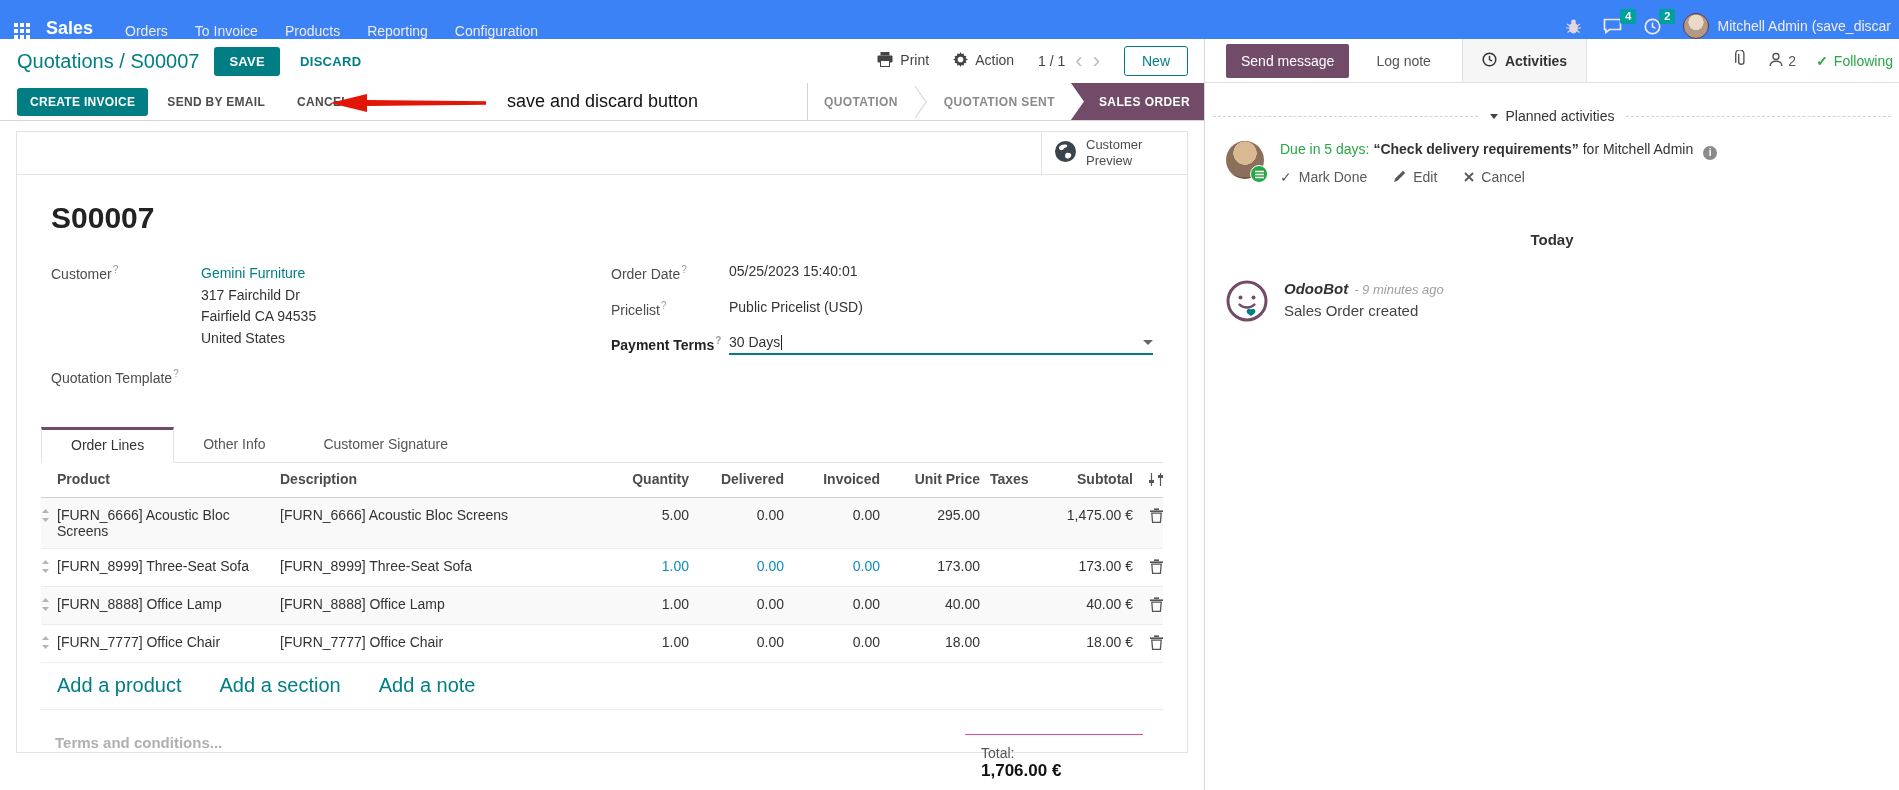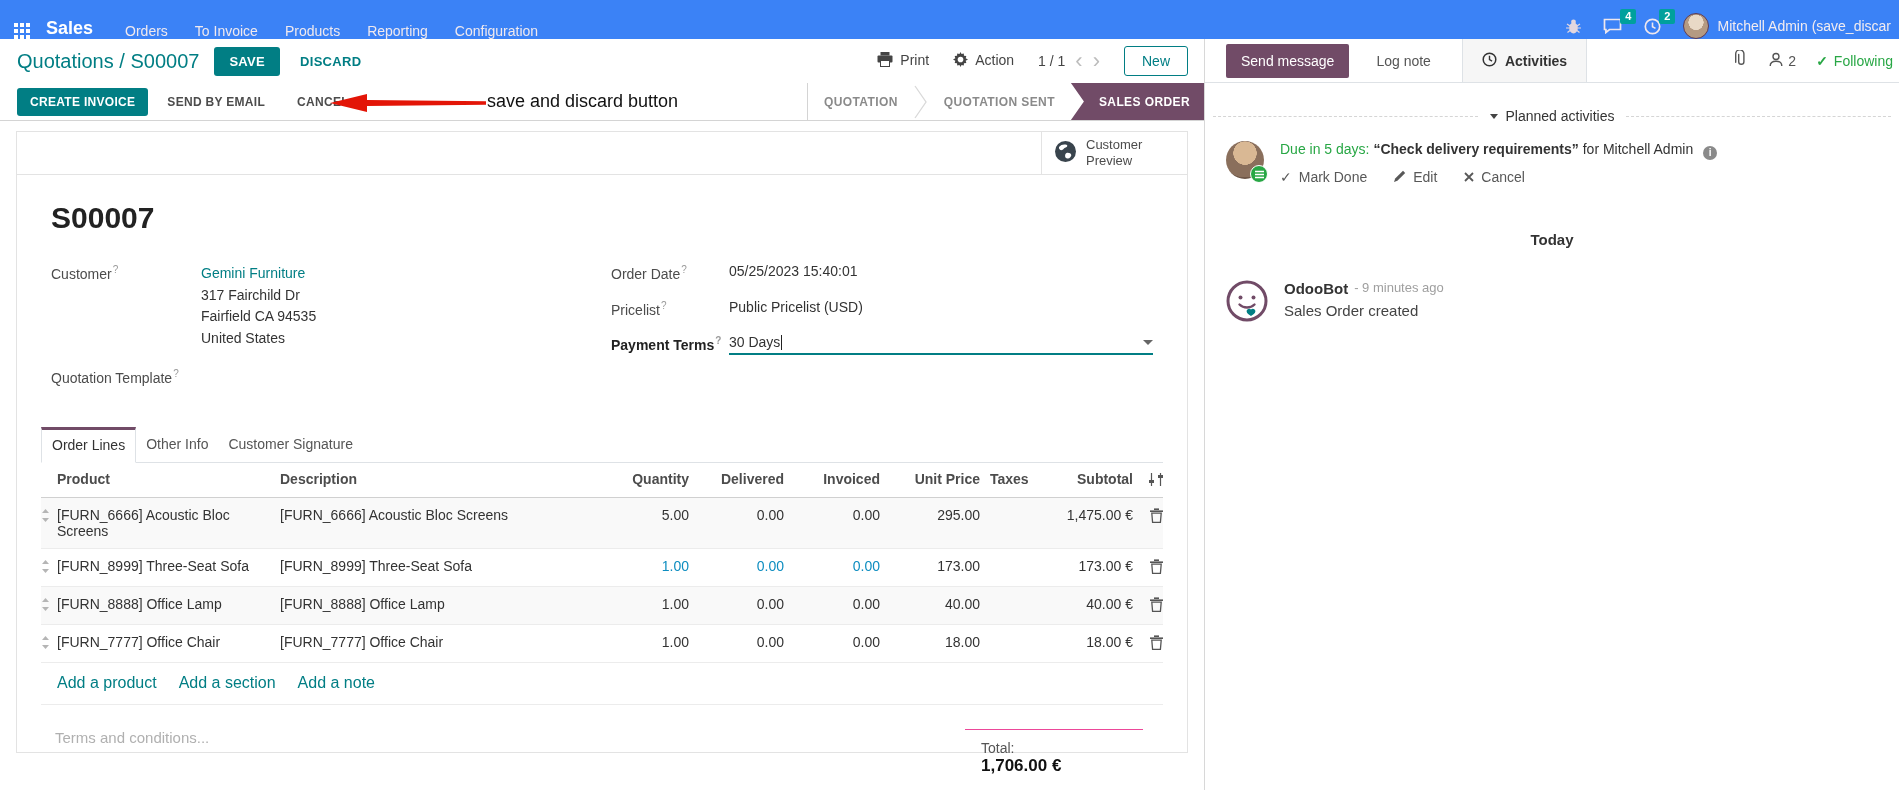--- a/index.html
+++ b/index.html
@@ -35,21 +35,21 @@
   .cp-right { margin-left:auto; display:flex; align-items:center; gap:24px; padding-right:16px; }
   .cp-item { display:flex; align-items:flex-start; gap:7px; font-size:14px; color:#444; cursor:pointer; }
   .pager-group { display:flex; align-items:center; gap:10px; }
   .pager { font-size:14px; color:#444; }
   .pager-arrow { color:#bcbcbc; font-size:22px; line-height:1; cursor:pointer; }
   .btn-new { border:1px solid #017e84; color:#017e84; background:#fff; border-radius:3px; font-size:14px;
     padding:6px 17px; cursor:pointer; font-family:inherit; }
 
   
   .annot-arrow { position:absolute; left:330px; top:53px; z-index:5; }
-  .annot-text { position:absolute; left:487px; top:52px; font-size:18px; color:#111; z-index:5; white-space:nowrap; }
+  .annot-text { position:absolute; left:507px; top:52px; font-size:18px; color:#111; z-index:5; white-space:nowrap; }
 
   
   .cp-row2 { height:38px; display:flex; align-items:stretch; border-bottom:1px solid #d4d4d4; }
   .left-btns { display:flex; align-items:center; padding-left:17px; gap:6px; }
   .btn-primary { background:#017e84; color:#fff; border:none; border-radius:3px; font-size:12px; font-weight:700;
     letter-spacing:.3px; padding:7px 13px; cursor:pointer; font-family:inherit; }
   .btn-plain { background:none; border:none; color:#4c4c4c; font-size:12px; font-weight:700; letter-spacing:.3px;
     padding:7px 13px; cursor:pointer; font-family:inherit; }
   .statusbar { margin-left:auto; display:flex; align-items:stretch; border-left:1px solid #d4d4d4; }
   .step { display:flex; align-items:center; padding:0 16px; font-size:12px; font-weight:700; letter-spacing:.4px;
@@ -80,21 +80,21 @@
   .addr div { line-height:1.55; }
   .tmpl-row { margin-top:8px; }
   .input-focus { flex:1; display:flex; align-items:center; border-bottom:2px solid #017e84; padding-bottom:3px; position:relative; }
   .input-focus .val { font-size:14px; color:#333; }
   .cursor { display:inline-block; width:1px; height:15px; background:#222; margin-left:1px; }
   .caret-dd { margin-left:auto; width:0; height:0; border-left:5px solid transparent; border-right:5px solid transparent;
     border-top:5px solid #666; cursor:pointer; }
 
   
   .tabs { display:flex; border-bottom:1px solid #dee2e6; margin-top:24px; }
-  .tab { font-size:14px; color:#555; padding:9px 10px; cursor:pointer; position:relative; top:1px;text-align:right; }
+  .tab { font-size:14px; color:#555; padding:9px 29px; cursor:pointer; position:relative; top:1px;text-align:right; }
   .tab.active { color:#333; background:#fff; border:1px solid #dee2e6; border-bottom:1px solid #fff; border-top:3px solid #714B67;
     padding-top:7px; }
 
   
   .ol-table { width:100%; }
   .ol-row { display:flex; align-items:flex-start; border-bottom:1px solid #ececec; font-size:14px; color:#333; }
   .ol-head { font-weight:700; color:#4c4c4c; border-bottom:1px solid #d0d0d0; }
   .ol-head > div { padding-top:8px; padding-bottom:8px; }
   .ol-row.data > div { padding-top:9px; padding-bottom:9px; }
   .ol-row.shaded { background:#f9f9f9; }
@@ -103,25 +103,25 @@
   .c-desc { flex:1; padding-right:8px; }
   .c-desc .line2 { margin-top:3px; }
   .c-qty { width:86px; text-align:right; }
   .c-del { width:95px; text-align:right; }
   .c-inv { width:96px; text-align:right; }
   .c-price { width:100px; text-align:right; }
   .c-tax { width:65px; padding-left:10px; }
   .c-sub { width:88px; text-align:right; white-space:nowrap; }
   .c-trash { width:30px; text-align:right; padding-top:10px !important; cursor:pointer; }
   .modified { color:#0d8dc0; }
-  .add-links { display:flex; gap:22px; padding:11px 0 12px 16px; border-bottom:1px solid #ececec; font-size:16px; }
+  .add-links { display:flex; gap:38px; padding:11px 0 12px 16px; border-bottom:1px solid #ececec; font-size:20px; }
 
   
   .sheet-footer { display:flex; margin-top:24px; padding:0 0 0 14px; }
-  .terms { font-size:15px; color:#b0b0b0; cursor:text; }
+  .terms { font-size:15px; color:#b0b0b0; cursor:text;font-weight:bold; }
   .total-block { margin-left:auto; width:178px; border-top:1px solid #ec4899; padding:10px 26px 0 16px;
     display:flex; align-items:baseline; justify-content:space-between; margin-right:20px;flex-direction:column; }
   .total-label { font-size:14px; color:#555; }
   .total-value { font-size:17px; font-weight:700; color:#111; white-space:nowrap; }
 
   
   .chat-header { height:44px; display:flex; align-items:center; border-bottom:1px solid #dee2e6; padding-left:21px; }
   .btn-sendmsg { background:#714B67; color:#fff; border:none; border-radius:2px; font-size:14px; font-weight:500;
     padding:9px 15px; cursor:pointer; font-family:inherit; }
   .btn-lognote { background:none; border:none; color:#555; font-size:14px; margin-left:27px; cursor:pointer; font-family:inherit; }
@@ -153,21 +153,21 @@
   .act-line2 { display:flex; gap:27px; margin-top:9px; font-size:14px; color:#585858; }
   .act-action { display:flex; align-items:center; gap:7px; cursor:pointer; }
 
   .today-divider { display:flex; align-items:center; gap:14px; margin-top:31px;flex-direction:column; }
   .today-divider .line { flex:1; border-top:1px solid #e3e3e3; }
   .today-label { font-size:15px; font-weight:700; color:#333; }
 
   .message { display:flex; padding:17px 0 0 21px; }
   .msg-avatar { flex-shrink:0; cursor:pointer; }
   .msg-body { margin-left:16px; }
-  .msg-meta { display:flex; align-items:flex-start; gap:6px; }
+  .msg-meta { display:flex; align-items:flex-end; gap:6px;font-style:italic; }
   .msg-author { font-size:15px; font-weight:700; color:#333; cursor:pointer; }
   .msg-time { font-size:13px; color:#9f9f9f; }
   .msg-text { margin-top:5px; font-size:15px; color:#444; }
 </style>
 </head>
 <body>
 
 <div class="navbar">
   <div class="apps-grid">
     <i></i>

